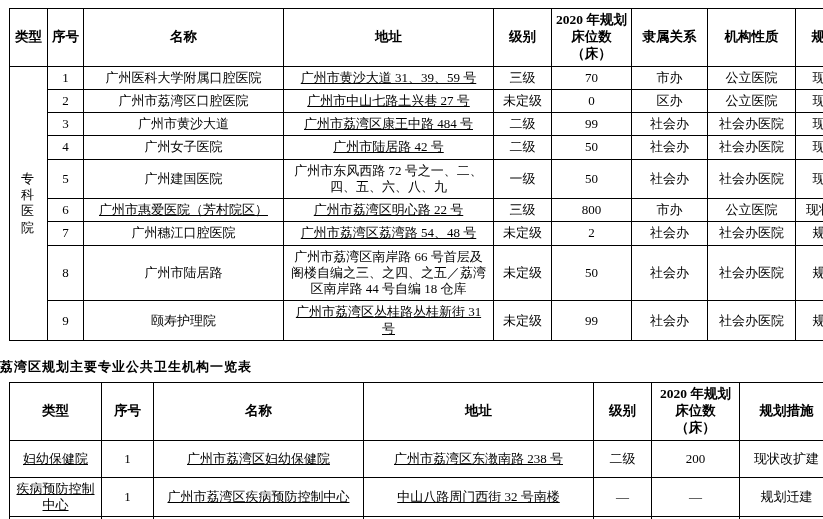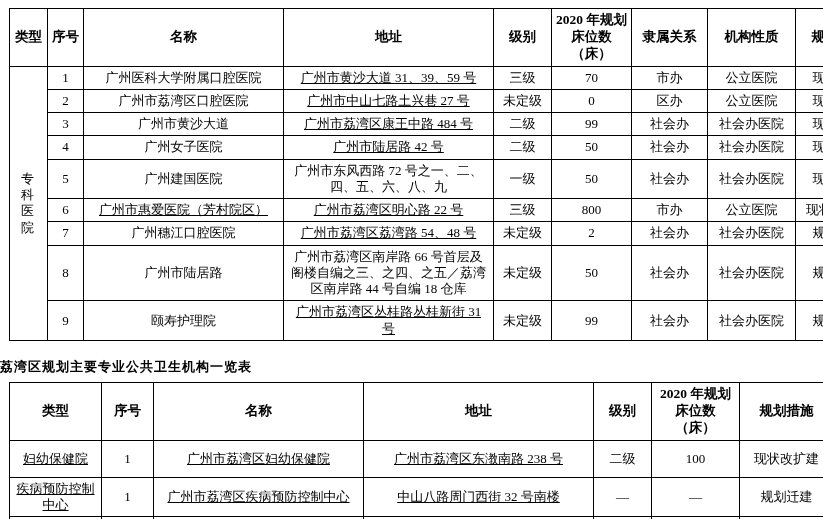--- a/index.html
+++ b/index.html
@@ -265,21 +265,21 @@
         <td>规划措施</td>
       </tr>
     </thead>
     <tbody>
       <tr>
         <td class="cell-left">妇幼保健院</td>
         <td>1</td>
         <td class="cell-left">广州市荔湾区妇幼保健院</td>
         <td class="cell-left">广州市荔湾区东漖南路 238 号</td>
         <td>二级</td>
-        <td>100</td>
+        <td>200</td>
         <td>现状改扩建</td>
       </tr>
       <tr>
         <td class="cell-left">疾病预防控制中心</td>
         <td>1</td>
         <td class="cell-left">广州市荔湾区疾病预防控制中心</td>
         <td class="cell-left">中山八路周门西街 32 号南楼</td>
         <td class="dash">—</td>
         <td class="dash">—</td>
         <td>规划迁建</td>

